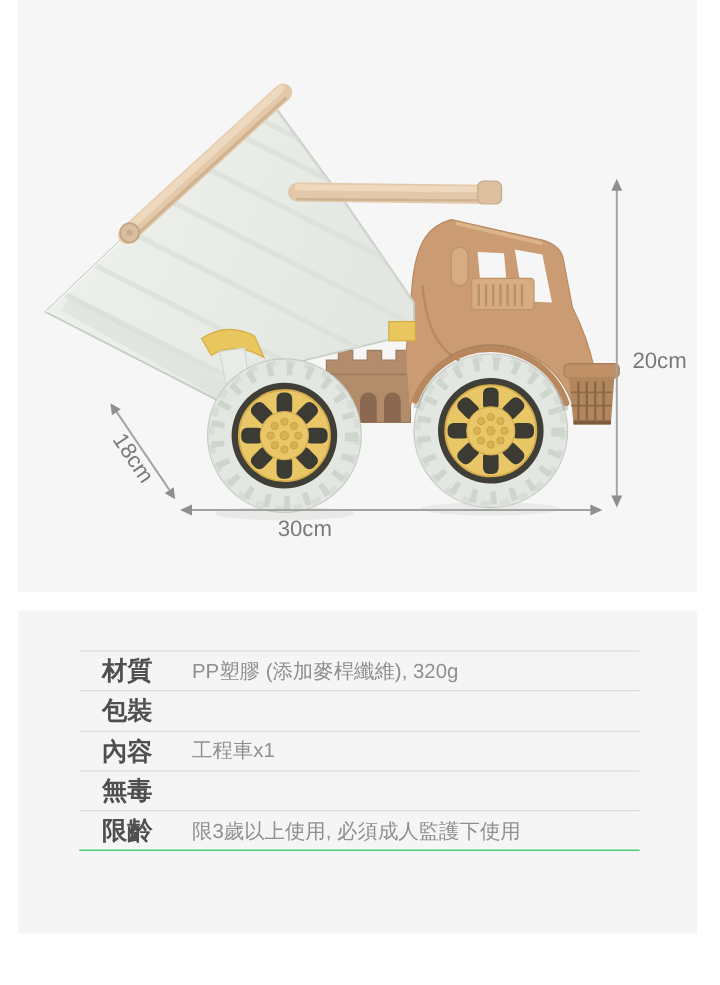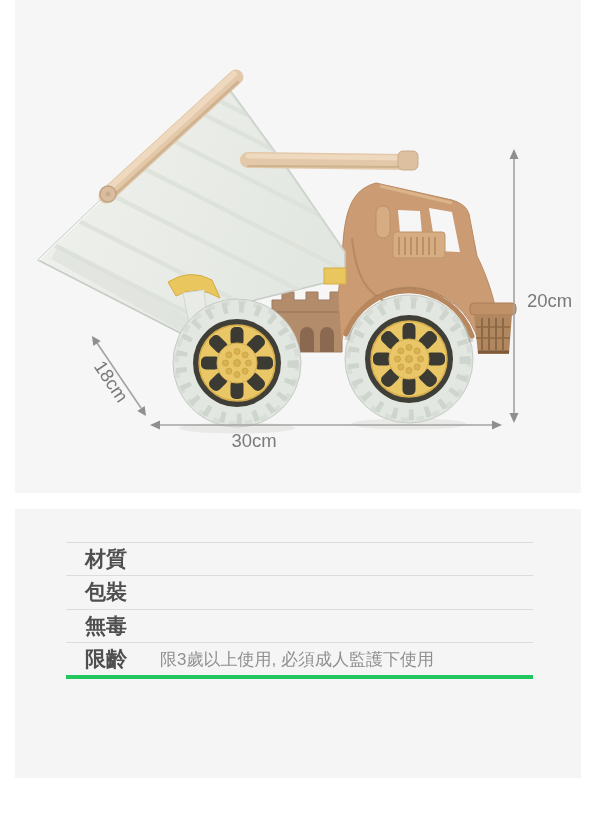--- a/index.html
+++ b/index.html
@@ -6,21 +6,21 @@
   body{
     width:600px;height:821px;position:relative;background:#ffffff;
     font-family:"Liberation Sans","DejaVu Sans",sans-serif;overflow:hidden;
   }
   .stage{position:absolute;left:0;top:0;width:520px;height:494px;}
   .photo-panel{position:absolute;left:15px;top:0;width:566px;height:493px;background:#f6f6f7;}
   .truck-svg{position:absolute;left:0;top:0;}
   .spec-panel{position:absolute;left:15px;top:509px;width:566px;height:269px;background:#f5f5f6;}
   .spec-table{position:absolute;left:51px;top:33px;width:467px;}
   .spec-row{display:flex;align-items:center;height:32.3px;border-top:1px solid #dcdcdc;}
-  .spec-row:last-child{border-bottom:4px solid #22c55e;}
+  .spec-row:last-child{border-bottom:1px solid #22c55e;}
   .spec-label{margin-left:19px;width:75px;flex:0 0 auto;color:#4f4f4f;font-weight:600;font-size:21px;}
   .spec-value{color:#8f8f8f;font-size:17px;white-space:nowrap;}
   .dim-text{font-size:18.5px;fill:#7a7a7a;font-family:"Liberation Sans","DejaVu Sans",sans-serif;}
 </style>
 </head>
 <body>
 
 <div class="stage">
   <div class="photo-panel"></div>
 
@@ -174,23 +174,28 @@
       <text class="dim-text" x="254" y="447" text-anchor="middle" stroke="none">30cm</text>
       <text class="dim-text" x="106" y="385" text-anchor="middle" stroke="none" transform="rotate(56 106 385)">18cm</text>
     </g>
   </svg>
 </div>
 
 <div class="spec-panel">
   <div class="spec-table">
     <div class="spec-row">
       <span class="spec-label">材質</span>
+      <span class="spec-value">PP塑膠 (添加麥桿纖維), 320g</span>
     </div>
     <div class="spec-row">
       <span class="spec-label">包裝</span>
+    </div>
+    <div class="spec-row">
+      <span class="spec-label">內容</span>
+      <span class="spec-value">工程車x1</span>
     </div>
     <div class="spec-row">
       <span class="spec-label">無毒</span>
     </div>
     <div class="spec-row">
       <span class="spec-label">限齡</span>
       <span class="spec-value">限3歲以上使用, 必須成人監護下使用</span>
     </div>
   </div>
 </div>

